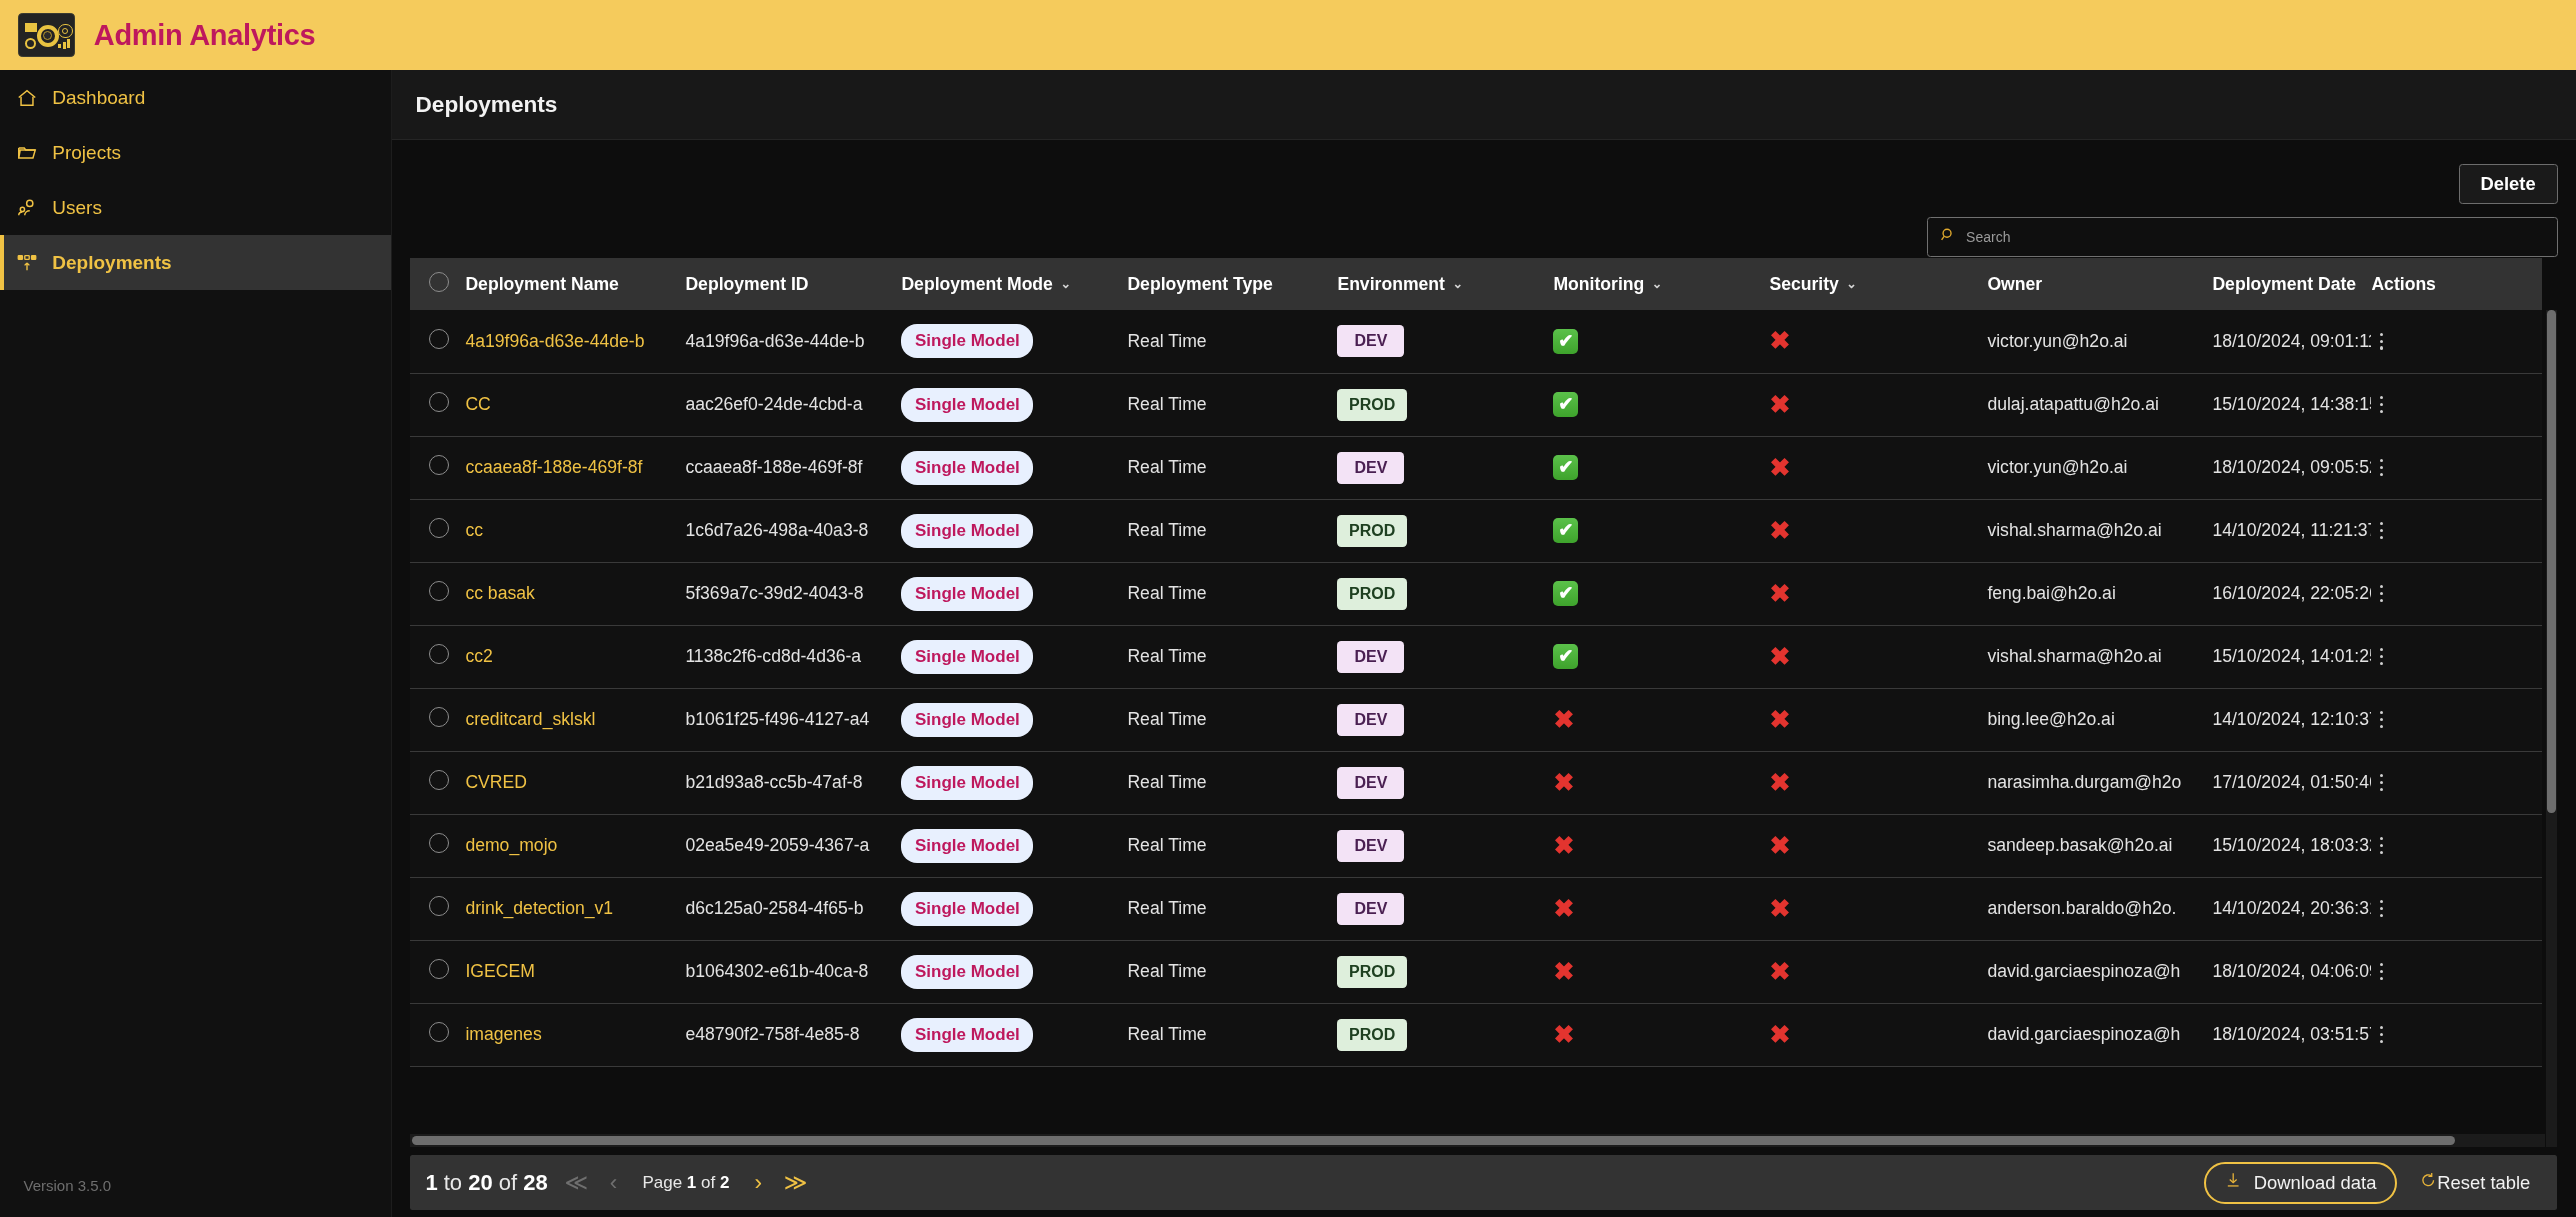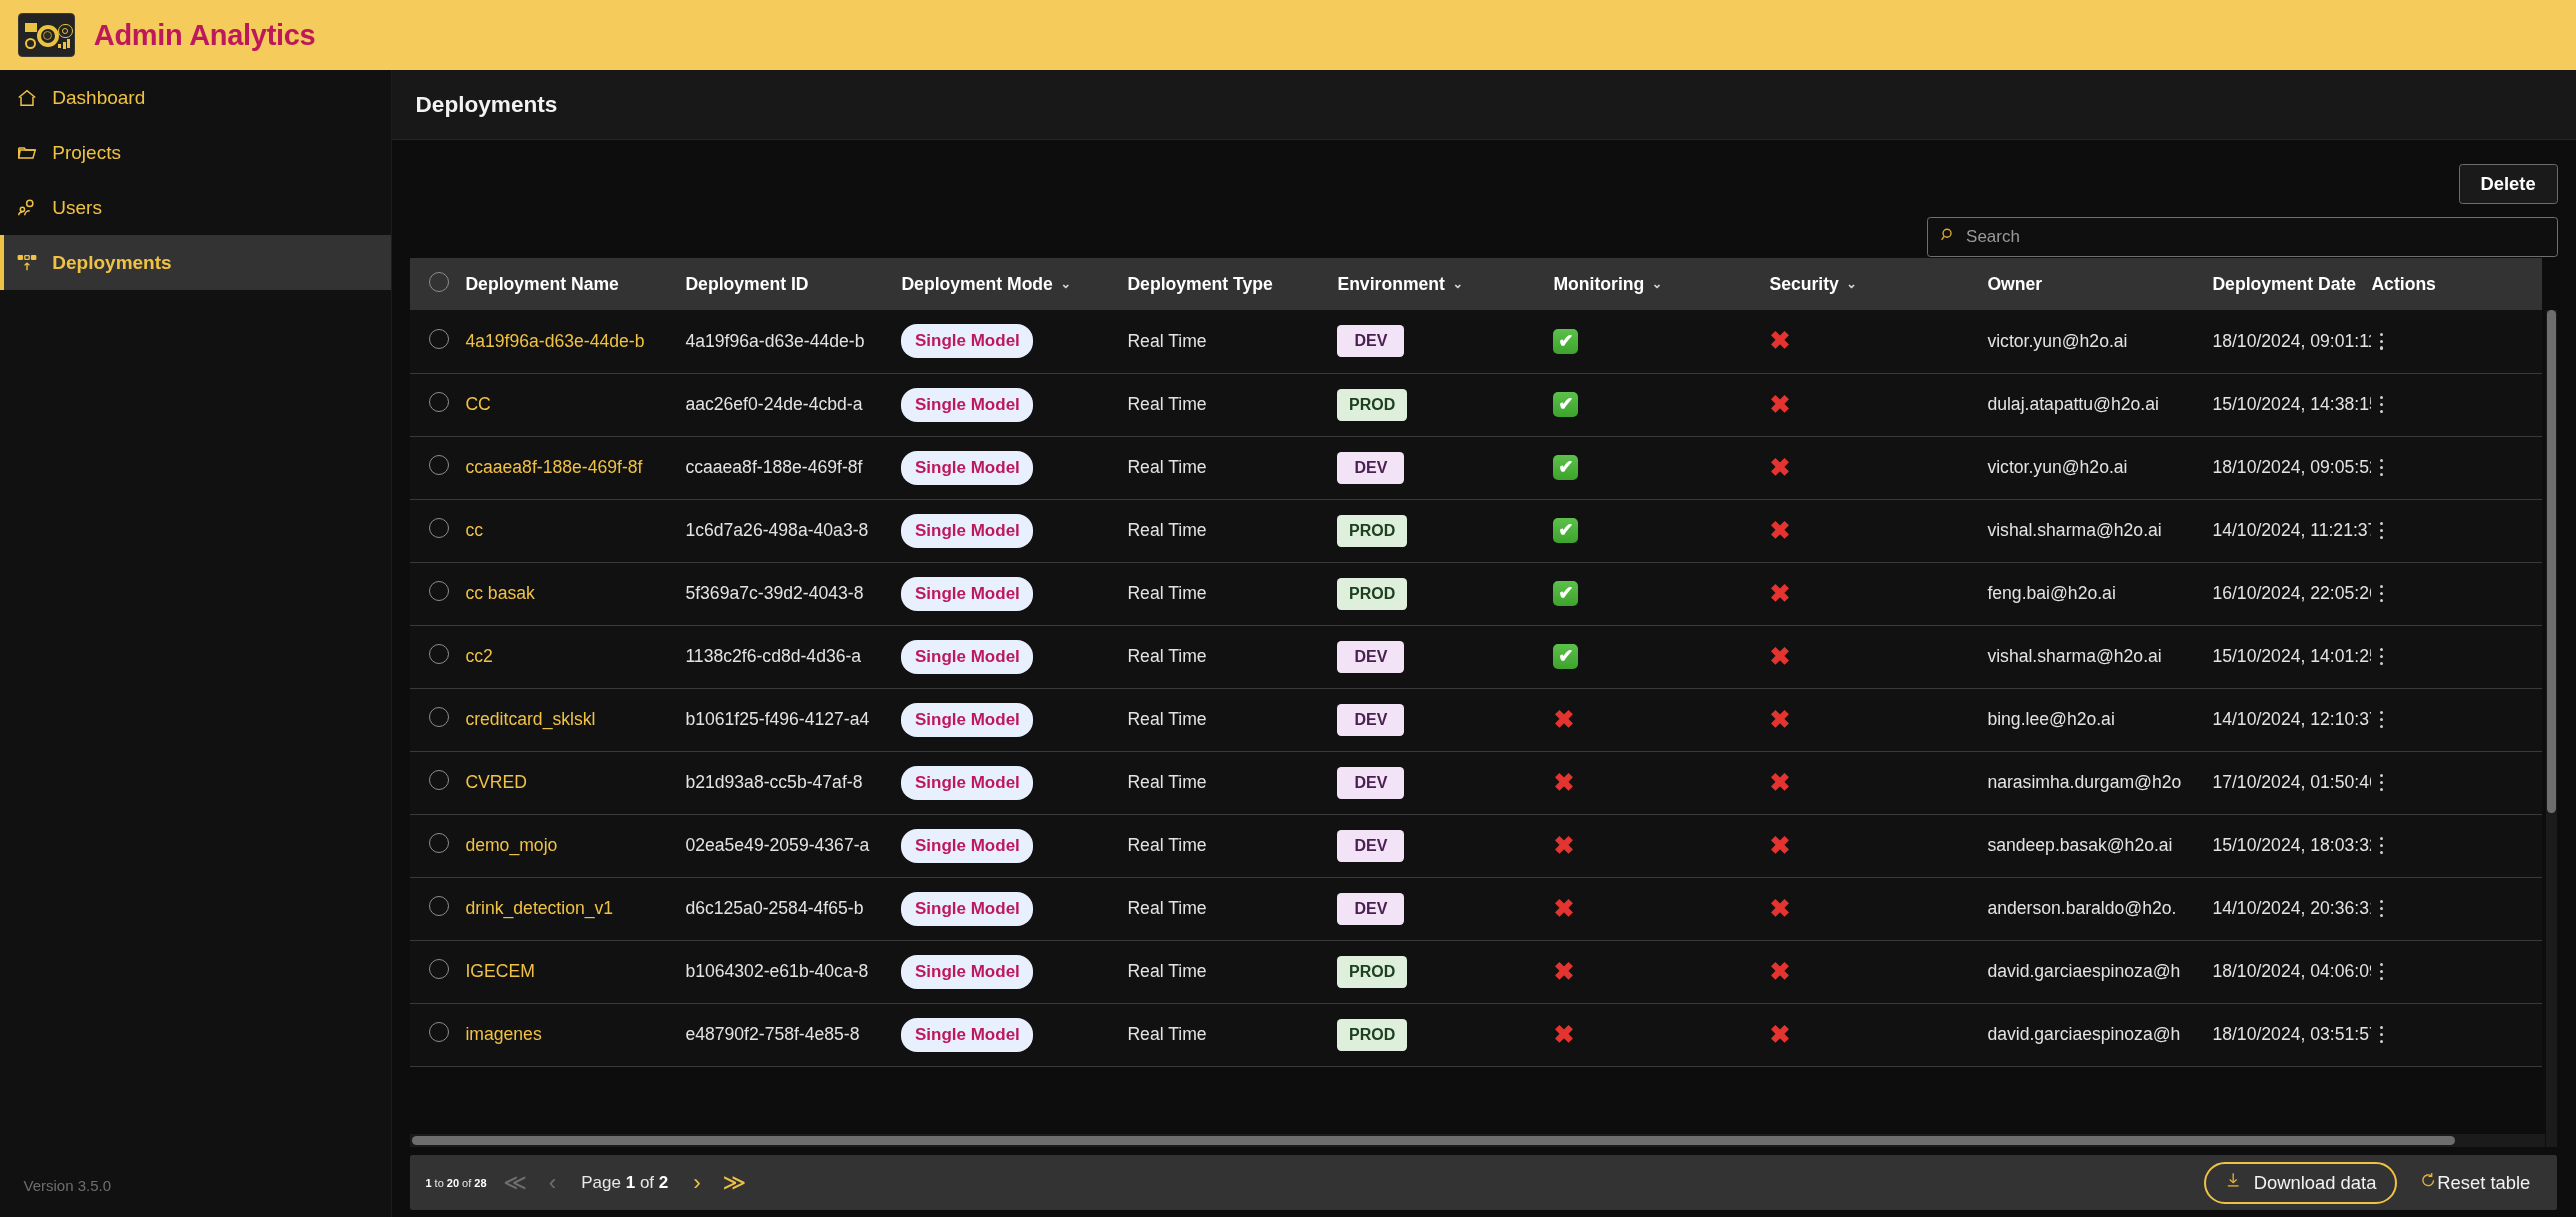--- a/index.html
+++ b/index.html
@@ -94,21 +94,21 @@
     text-align: center;
   }
   #search-wrap {
     position: absolute; right: 0; top: 60px;
     width: 631px; height: 40px;
     background: #0f0f0f; border: 0.8px solid #707070; border-radius: 3.4px;
     display: flex; align-items: center; padding: 0 11.7px; gap: 8.4px;
   }
   #search-input {
     background: transparent; border: none; outline: none;
-    color: #d8d8d8; font-size: 17px; font-family: "Liberation Sans", sans-serif;
+    color: #d8d8d8; font-size: 14px; font-family: "Liberation Sans", sans-serif;
     flex: 1; height: 100%;
   }
   #search-input::placeholder { color: #9a9a9a; }
 
   
   #table-outer {
     position: relative; width: 2147px; height: 889px;
     background: #0d0d0d; overflow: hidden;
   }
   table { border-collapse: collapse; width: 2132px; table-layout: fixed; }
@@ -184,21 +184,21 @@
   }
 
   
   #footer {
     position: absolute; left: 18.4px; bottom: 6.7px;
     width: 2147px; height: 55px; background: #333333;
     border-radius: 2.5px; display: flex; align-items: center;
     padding: 0 13.4px 0 15px; justify-content: space-between;
   }
   #pager { display: flex; align-items: center; gap: 11.7px; }
-  #range-text { font-size: 11px; color: #e8e8e8; text-align: right; }
+  #range-text { font-size: 22px; color: #e8e8e8; text-align: right; }
   #range-text b { font-weight: bold; color: #ffffff; }
   .pg-btn {
     font-size: 22.6px; line-height: 1; cursor: pointer;
     padding: 0 5px; user-select: none;
   }
   .pg-btn.dis { color: #6f6f6f; cursor: default; }
   .pg-btn.en  { color: #f0c244; }
   #page-text { font-size: 17px; color: #e8e8e8; margin: 0 8.4px; }
   #page-text b { color: #fff; font-weight: bold; }
 

